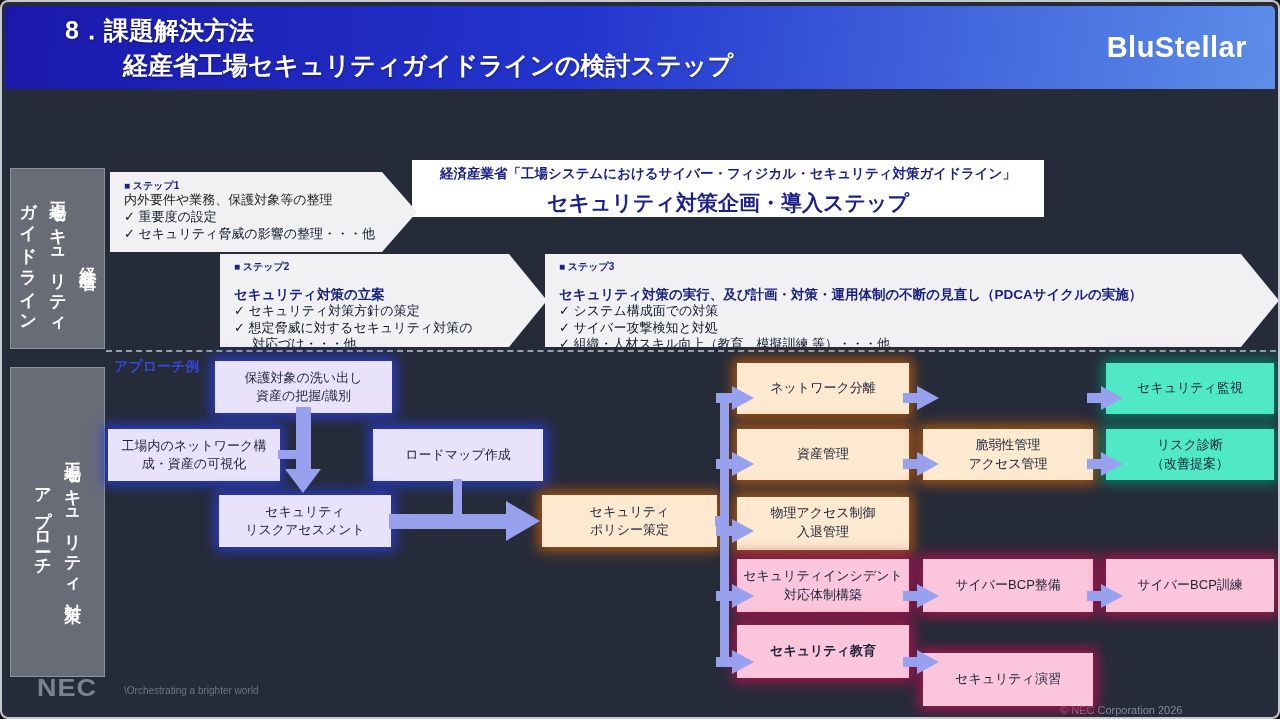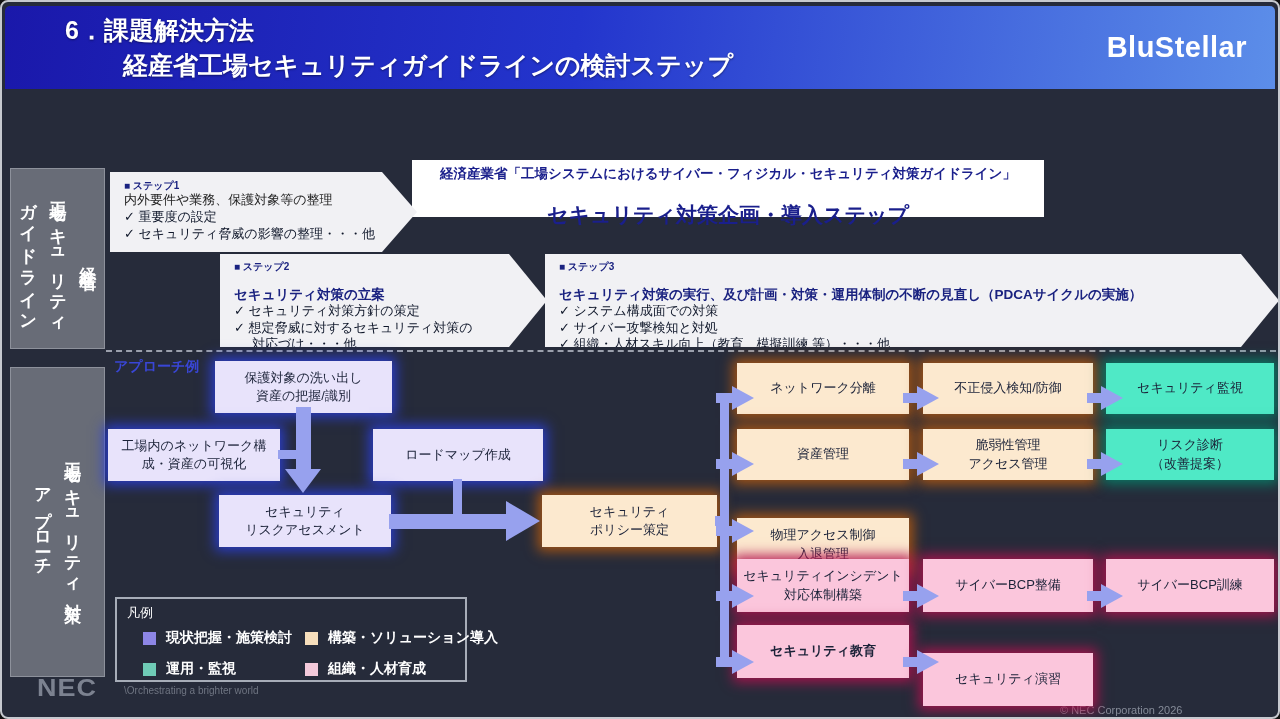--- a/index.html
+++ b/index.html
@@ -36,42 +36,42 @@
     clip-path:polygon(0 0,696px 0,100% 50%,696px 100%,0 100%);line-height:1.28;}
   .step-title{color:#1a2280;font-weight:bold;font-size:10px;}
   .step-sub{font-size:13px;color:#222;}
   .step-sub.navy{color:#1a2280;font-weight:bold;font-size:13.5px;margin-top:12px;}
   .step-item{font-size:13px;color:#0f172a;}
   .step-item.indent{padding-left:18px;}
   
   .gl-title{position:absolute;left:410px;top:158px;width:632px;height:57px;
     background:#ffffff;color:#1a1f8c;text-align:center;box-sizing:border-box;padding-top:5px;}
   .gl-line1{font-size:13.5px;font-weight:bold;}
-  .gl-line2{font-size:21px;font-weight:bold;margin-top:18px;}
+  .gl-line2{font-size:21px;font-weight:bold;margin-top:6px;}
   
   .separator{position:absolute;left:104px;top:348px;width:1170px;
     border-top:2px dashed #c3c8d2;opacity:.75;}
   .approach-label{position:absolute;left:112px;top:356px;font-size:14px;
     color:#3946d6;font-weight:bold;}
   
   .flow-box{position:absolute;display:flex;align-items:center;justify-content:center;
     text-align:center;font-size:13px;color:#1b2238;white-space:pre-line;
     line-height:1.4;box-sizing:border-box;z-index:2;}
   .purple{background:#e8e3fb;box-shadow:0 0 12px 4px rgba(43,63,224,.85);}
   .orange{background:#fce9cf;box-shadow:0 0 12px 4px rgba(181,90,16,.9);}
   .teal{background:#4fe9c6;box-shadow:0 0 12px 4px rgba(8,130,105,.9);}
   .pink{background:#fbc6dc;box-shadow:0 0 12px 4px rgba(179,18,79,.9);}
   .b-identify{left:213px;top:359px;width:177px;height:52px;}
   .b-netvis{left:106px;top:427px;width:172px;height:52px;}
   .b-roadmap{left:371px;top:427px;width:170px;height:52px;}
   .b-assess{left:217px;top:493px;width:172px;height:52px;}
   .b-policy{left:540px;top:493px;width:175px;height:52px;}
   .b-netsep{left:735px;top:361px;width:172px;height:51px;}
   .b-asset{left:735px;top:427px;width:172px;height:51px;}
-  .b-physical{left:735px;top:516px;width:172px;height:53px;}
+  .b-physical{left:735px;top:495px;width:172px;height:53px;font-family:Liberation Mono, monospace;}
   .b-incident{left:735px;top:557px;width:172px;height:53px;}
   .b-edu{left:735px;top:623px;width:172px;height:53px;font-weight:bold;}
   .b-intrusion{left:921px;top:361px;width:170px;height:51px;}
   .b-vuln{left:921px;top:427px;width:170px;height:51px;}
   .b-bcpprep{left:921px;top:557px;width:170px;height:53px;}
   .b-exercise{left:921px;top:623px;width:170px;height:53px;margin-top:28px;}
   .b-monitor{left:1104px;top:361px;width:168px;height:51px;}
   .b-riskdiag{left:1104px;top:427px;width:168px;height:51px;}
   .b-bcptrain{left:1104px;top:557px;width:168px;height:53px;}
   
@@ -92,21 +92,21 @@
   .tagline{position:absolute;left:122px;top:683px;font-size:10px;color:#6f7582;}
   .copyright{position:absolute;left:1058px;top:682px;font-size:11px;color:#858b98;margin-top:20px;}
 </style>
 </head>
 <body>
 
 <div class="slide">
 
   <div class="header">
     <div class="header-title">
-      <div>6．課題解決方法</div>
+      <div>8．課題解決方法</div>
       <div class="title-line2">経産省工場セキュリティガイドラインの検討ステップ</div>
     </div>
     <div class="brand-logo">BluStellar</div>
   </div>
 
   <div class="side-label side-guideline">
     <span class="v">経産省
 工場セキュリティ
 ガイドライン</span>
   </div>
@@ -153,21 +153,20 @@
 リスクアセスメント</div>
   <div class="flow-box orange b-policy">セキュリティ
 ポリシー策定</div>
   <div class="flow-box orange b-netsep">ネットワーク分離</div>
   <div class="flow-box orange b-asset">資産管理</div>
   <div class="flow-box orange b-physical">物理アクセス制御
 入退管理</div>
   <div class="flow-box pink b-incident">セキュリティインシデント
 対応体制構築</div>
   <div class="flow-box pink b-edu">セキュリティ教育</div>
-  <div class="flow-box orange b-intrusion">不正侵入検知/防御</div>
   <div class="flow-box orange b-vuln">脆弱性管理
 アクセス管理</div>
   <div class="flow-box pink b-bcpprep">サイバーBCP整備</div>
   <div class="flow-box pink b-exercise">セキュリティ演習</div>
   <div class="flow-box teal b-monitor">セキュリティ監視</div>
   <div class="flow-box teal b-riskdiag">リスク診断
 （改善提案）</div>
   <div class="flow-box pink b-bcptrain">サイバーBCP訓練</div>
 
   <svg class="arrows" width="1280" height="719" viewBox="0 0 1280 719">
@@ -234,39 +233,18 @@
     <g>
       <rect x="1085" y="457" width="16" height="10"></rect>
         <polygon points="1099,450 1099,474 1121,462"></polygon>
     </g>
     <g>
       <rect x="1085" y="589" width="16" height="10"></rect>
         <polygon points="1099,582 1099,606 1121,594"></polygon>
     </g>
   </svg>
 
-  <div class="legend">
-    <div class="legend-title">凡例</div>
-    <div class="legend-grid">
-      <div class="legend-item">
-        <span class="swatch" style="background: rgb(141, 134, 230);"></span>
-        <span class="legend-label">現状把握・施策検討</span>
-      </div>
-      <div class="legend-item">
-        <span class="swatch" style="background: rgb(246, 222, 188);"></span>
-        <span class="legend-label">構築・ソリューション導入</span>
-      </div>
-      <div class="legend-item">
-        <span class="swatch" style="background: rgb(111, 203, 182);"></span>
-        <span class="legend-label">運用・監視</span>
-      </div>
-      <div class="legend-item">
-        <span class="swatch" style="background: rgb(243, 201, 218);"></span>
-        <span class="legend-label">組織・人材育成</span>
-      </div>
-    </div>
-  </div>
 
   <div class="nec-logo">NEC</div>
   <div class="tagline">\Orchestrating a brighter world</div>
   <div class="copyright">© NEC Corporation 2026</div>
 
 </div>
 
 </body></html>

